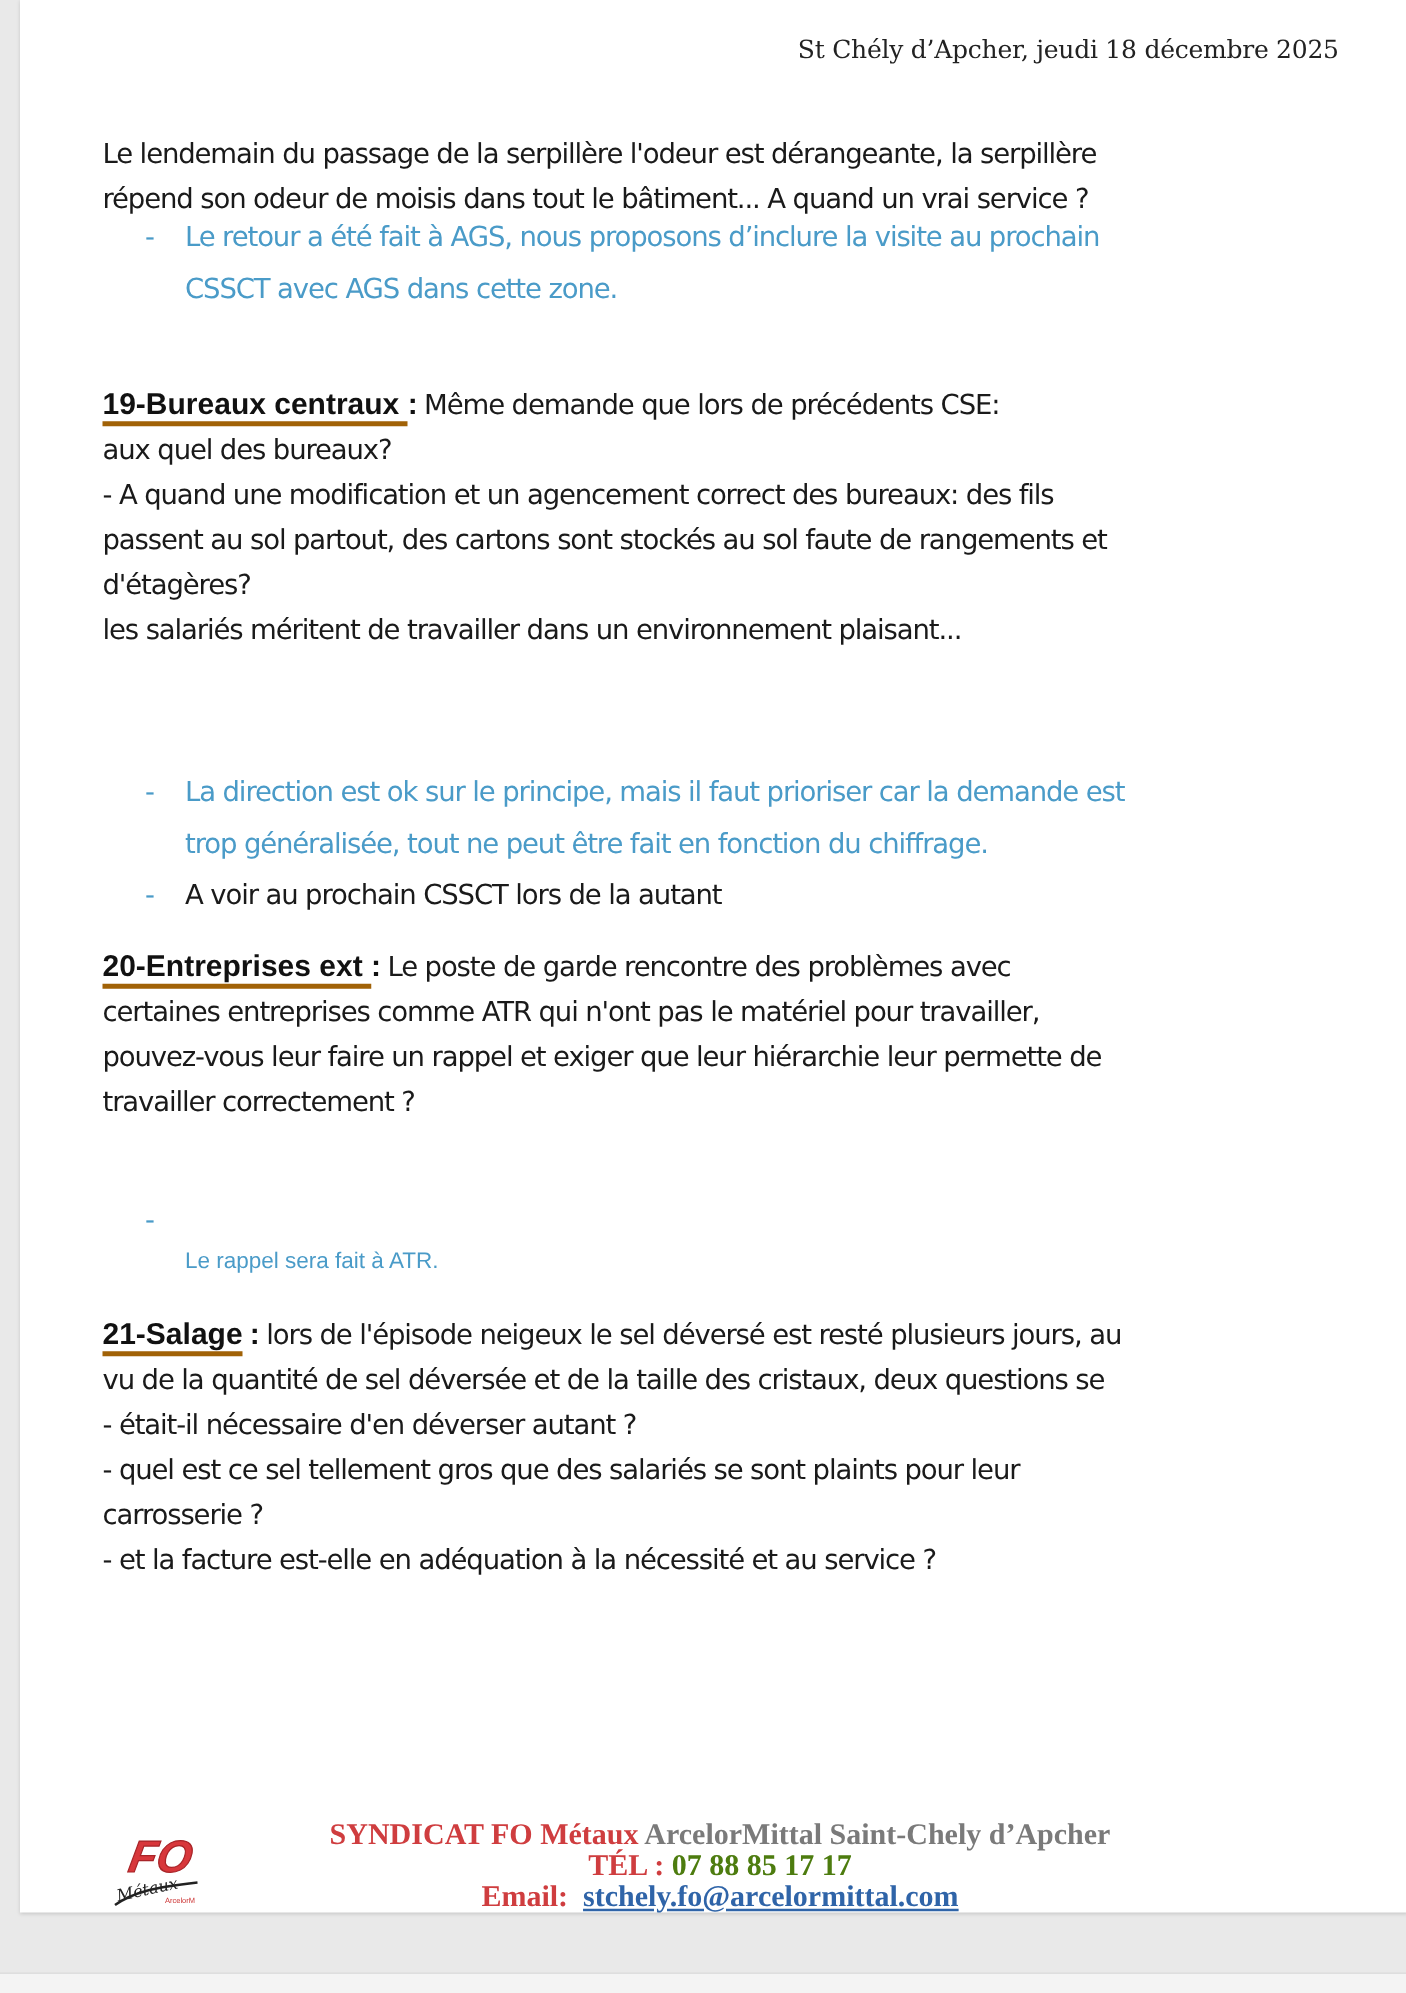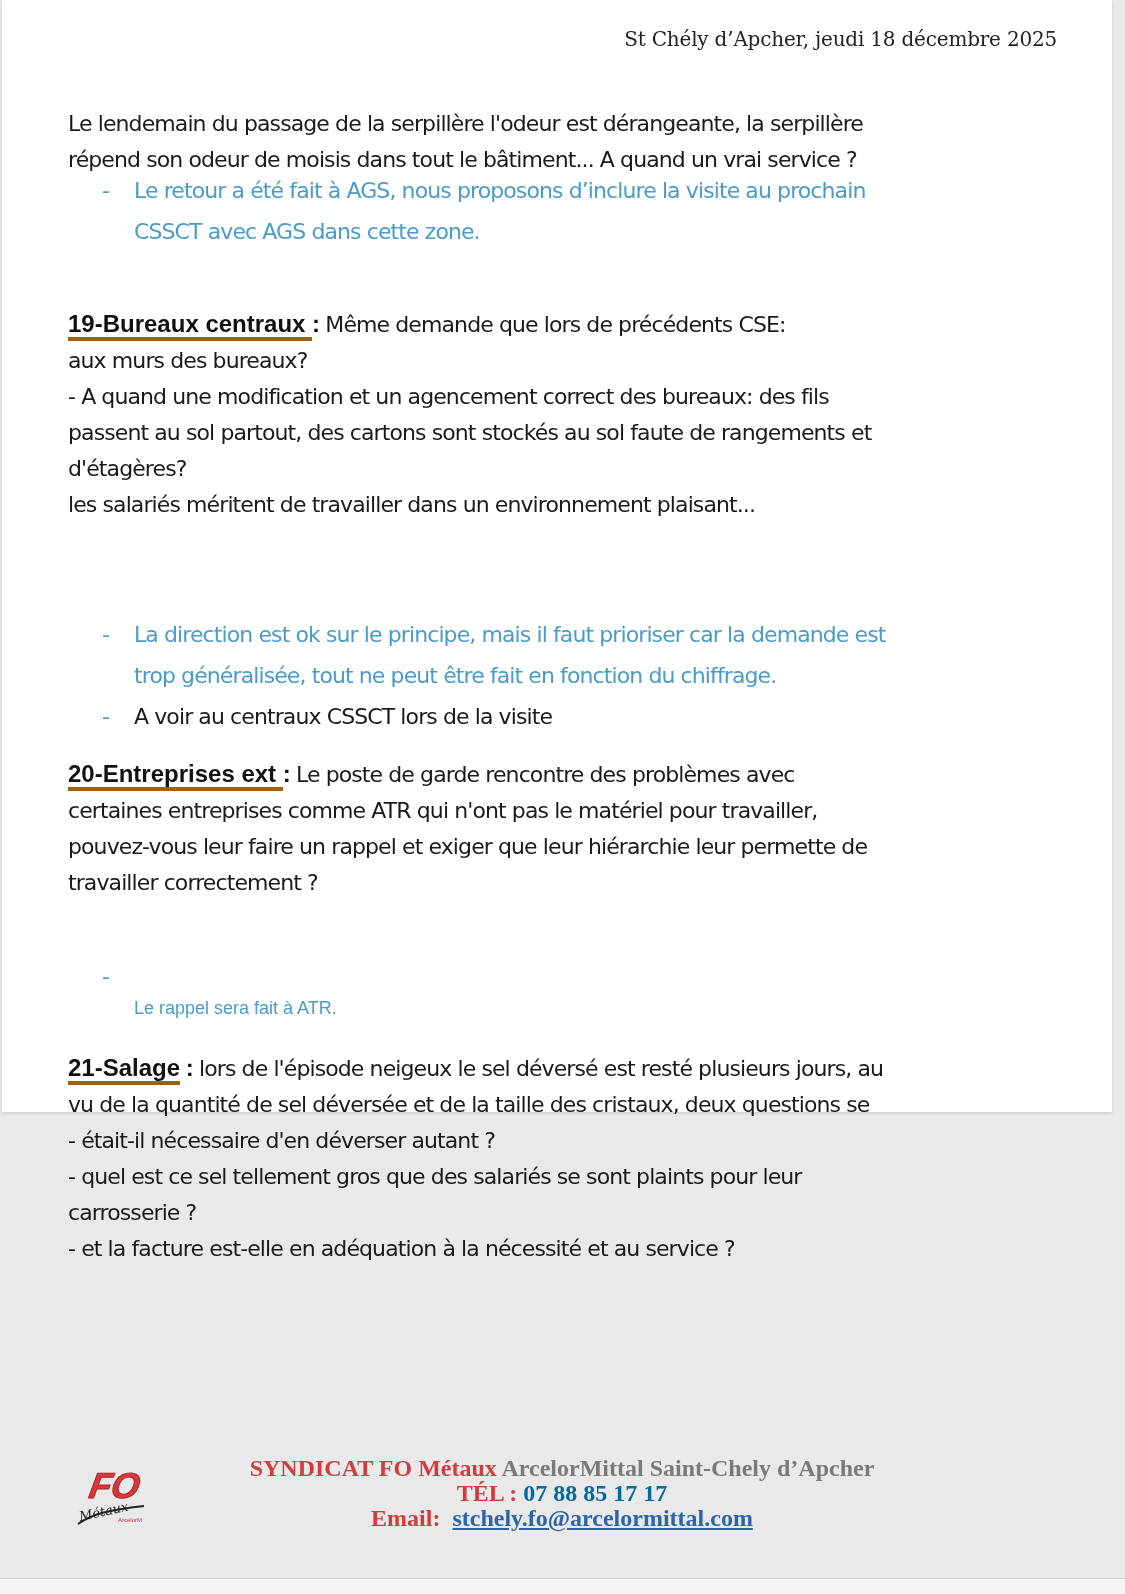--- a/index.html
+++ b/index.html
@@ -5,22 +5,22 @@
   html, body { margin: 0; padding: 0; }
   body {
     width: 1125px; height: 1594px;
     background: #e9e9e9;
     position: relative;
     overflow: hidden;
     font-family: "Liberation Sans", sans-serif;
   }
   .page {
     position: absolute;
-    left: 2px; top: 0;
-    width: 1110px; height: 1112px;
+    left: 16px; top: 0;
+    width: 1110px; height: 1530px;
     background: #ffffff;
     box-shadow: 0 1px 3px rgba(0,0,0,0.15);
   }
   .page-bottom-edge {
     position: absolute; left: 0; top: 1578px;
     width: 1125px; height: 16px;
     background: #f4f4f4;
     border-top: 1px solid #d6d6d6;
   }
   .date {
@@ -69,21 +69,21 @@
   }
   .footer {
     position: absolute; left: 245px; top: 1456px;
     width: 630px; text-align: center;
     font-family: "Liberation Serif", serif;
     font-weight: bold; font-size: 24px;
     line-height: 25px;
   }
   .red { color: #cf3d3f; }
   .grey { color: #7a7a7a; }
-  .dark { color: #0369a1; }
+  .dark { color: #4d7c0f; }
   .link { color: #2f64a8; text-decoration: underline; }
 </style>
 </head>
 <body>
 
 <div class="page">
 
   <div class="date">St Chély d’Apcher, jeudi 18 décembre 2025</div>
 
   <div class="txt" style="top:66px;margin-top:40px;">
@@ -94,36 +94,36 @@
   <div class="bullet blue" style="top:170px;">
     <span class="dash">-</span>
     <span class="btext">Le retour a été fait à AGS, nous proposons d’inclure la visite au prochain</span>
     <span class="btext">CSSCT avec AGS dans cette zone.</span>
   </div>
 
   <div class="txt" style="top:306px;">
     <div>
       <span class="heading">19-Bureaux centraux </span><span class="colon">:</span><span> Même demande que lors de précédents CSE:</span>
     </div>
-    <div>aux murs des bureaux?</div>
+    <div>aux quel des bureaux?</div>
     <div>- A quand une modification et un agencement correct des bureaux: des fils</div>
     <div>passent au sol partout, des cartons sont stockés au sol faute de rangements et</div>
     <div>d'étagères?</div>
     <div>les salariés méritent de travailler dans un environnement plaisant...</div>
   </div>
 
   <div class="bullet blue" style="top:614px;">
     <span class="dash">-</span>
     <span class="btext">La direction est ok sur le principe, mais il faut prioriser car la demande est</span>
     <span class="btext">trop généralisée, tout ne peut être fait en fonction du chiffrage.</span>
   </div>
 
   <div class="bullet black" style="top:696px;">
     <span class="dash blue">-</span>
-    <span class="btext">A voir au centraux CSSCT lors de la visite</span>
+    <span class="btext">A voir au prochain CSSCT lors de la autant</span>
   </div>
 
   <div class="txt" style="top:756px;">
     <div>
       <span class="heading">20-Entreprises ext </span><span class="colon">:</span><span> Le poste de garde rencontre des problèmes avec</span>
     </div>
     <div>certaines entreprises comme ATR qui n'ont pas le matériel pour travailler,</div>
     <div>pouvez-vous leur faire un rappel et exiger que leur hiérarchie leur permette de</div>
     <div>travailler correctement ?</div>
   </div>

